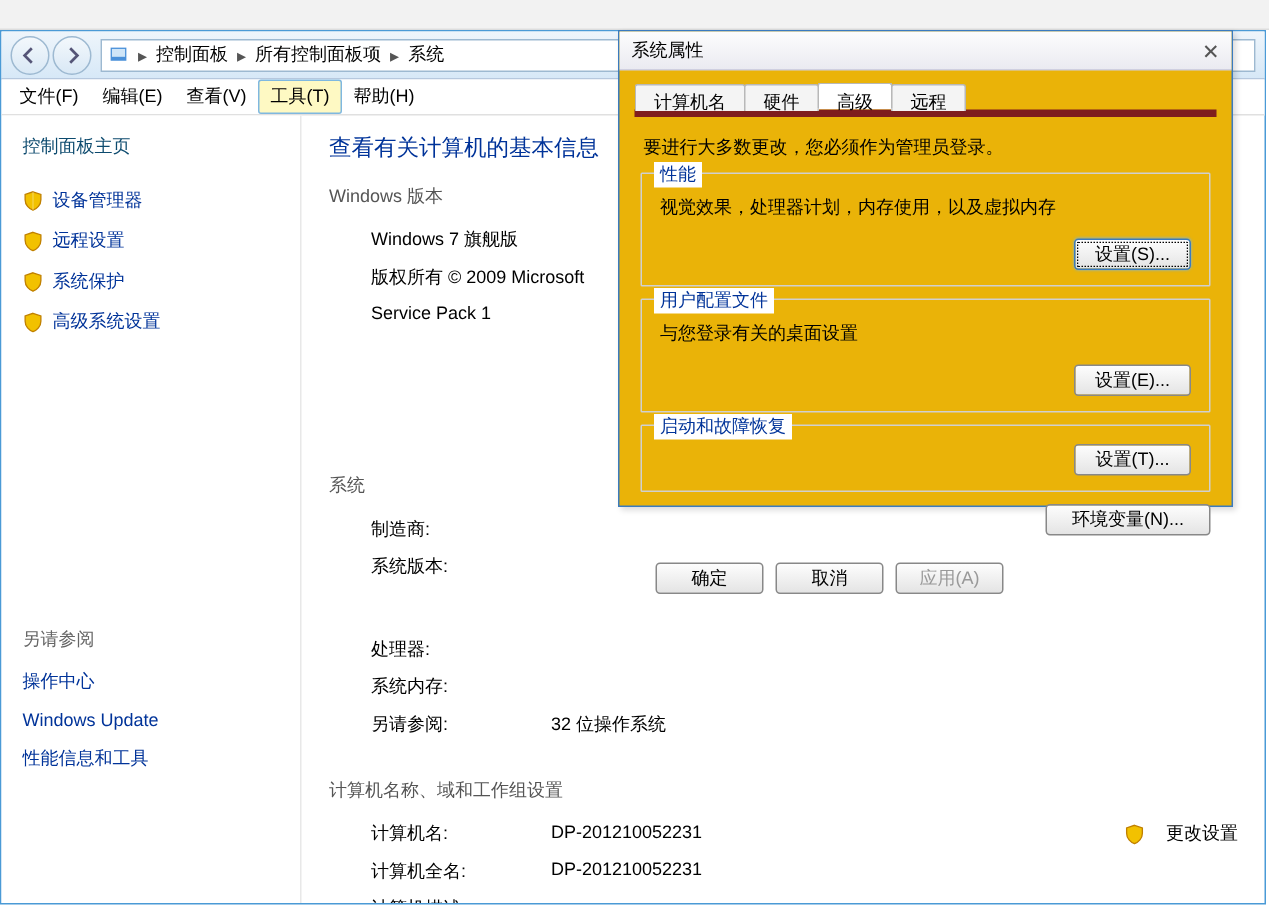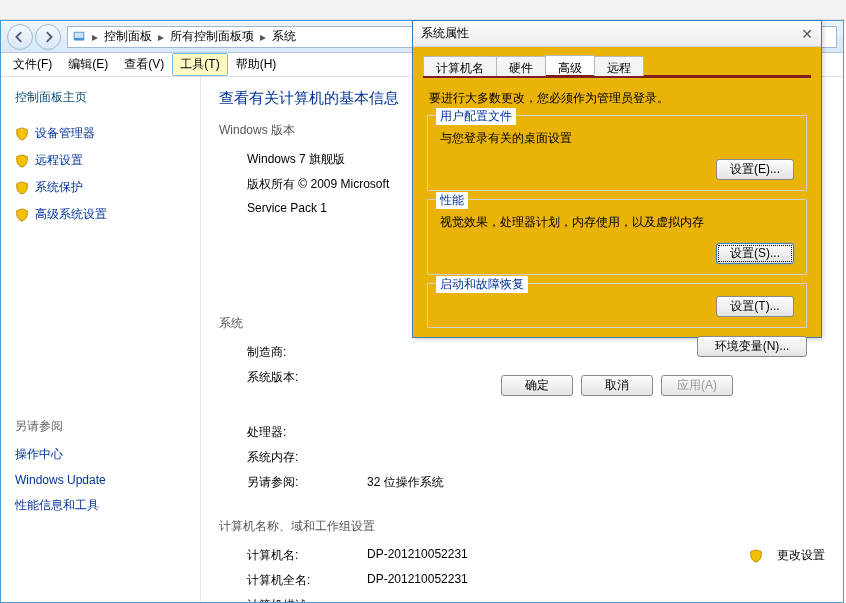--- a/index.html
+++ b/index.html
@@ -29,31 +29,31 @@
   .section-label{color:#555;margin:6px 0 8px}
   .kv{margin-left:28px;padding:4px 0;display:flex}
   .kv .k{width:120px}
   .kv .v{flex:1}
   .changelnk{color:#0066cc;display:flex;align-items:center;gap:14px}
   
   .dialog{position:absolute;left:412px;top:20px;width:410px;height:318px;border:1px solid #3a7bbf;background:#eab308;box-shadow:2px 2px 4px rgba(0,0,0,.15)}
   .dlg-title{height:26px;background:linear-gradient(#fdfdfd,#eaeaf1);border-bottom:1px solid #cfcfe0;display:flex;align-items:center;padding:0 8px;justify-content:space-between}
   .dlg-close{color:#555;font-size:14px}
   .dlg-body{padding:8px 10px 10px}
-  .tabs{display:flex;border-bottom:3px solid #7f1d1d;height:23px;margin-bottom:8px;position:relative}
+  .tabs{display:flex;border-bottom:5px solid #7f1d1d;height:23px;margin-bottom:8px;position:relative}
   .tab{padding:3px 12px;border:1px solid #b8b8b8;border-bottom:none;margin-right:-1px;background:#f4f4f4;position:relative;top:1px;border-radius:2px 2px 0 0}
   .tab.active{background:#fff;top:0;padding-top:4px;border-bottom:1px solid #fff;z-index:1}
   .notice{padding:4px 6px 8px}
   .group{border:1px solid #d0d0d0;padding:10px 12px 10px;margin:0 4px 8px;position:relative;border-radius:1px}
   .group .g-title{position:absolute;left:8px;top:-8px;background:#fff;padding:0 4px;color:#003399}
   .group .desc{color:#000;margin:4px 0 12px}
   .btn{display:inline-block;min-width:78px;height:21px;border:1px solid #888;background:linear-gradient(#fdfdfd,#e4e4e4);border-radius:3px;text-align:center;line-height:19px;cursor:pointer;padding:0 6px}
   .btn.focus{border:1px solid #3a7bbf;outline:1px dotted #000;outline-offset:-3px;box-shadow:0 0 2px #6db3f2}
   .btn-row{text-align:right;margin-top:2px}
-  .dlg-foot{display:flex;justify-content:center;gap:8px;padding:4px 14px 0}
+  .dlg-foot{display:flex;justify-content:flex-start;gap:8px;padding:4px 14px 0}
   .dlg-foot .btn{min-width:72px}
   .link-style{color:#0645ad}
   .ghost-row{position:absolute;top:0;left:0;right:0;height:20px;background:#f2f2f2;border-bottom:1px solid #ddd}
 </style>
 </head>
 <body>
 
 <div class="ghost-row"></div>
 
 <div class="explorer">
@@ -207,29 +207,29 @@
   <div class="dlg-body">
     <div class="tabs">
       <div class="tab">计算机名</div>
       <div class="tab">硬件</div>
       <div class="tab active">高级</div>
       <div class="tab">远程</div>
     </div>
     <div class="notice">要进行大多数更改，您必须作为管理员登录。</div>
 
     <div class="group">
+      <span class="g-title">性能</span>
+      <div class="desc">视觉效果，处理器计划，内存使用，以及虚拟内存</div>
+      <div class="btn-row"><span class="btn focus">设置(S)...</span></div>
+    </div>
+
+    <div class="group">
       <span class="g-title">用户配置文件</span>
       <div class="desc">与您登录有关的桌面设置</div>
       <div class="btn-row"><span class="btn">设置(E)...</span></div>
-    </div>
-
-    <div class="group">
-      <span class="g-title">性能</span>
-      <div class="desc">视觉效果，处理器计划，内存使用，以及虚拟内存</div>
-      <div class="btn-row"><span class="btn focus">设置(S)...</span></div>
     </div>
 
     <div class="group">
       <span class="g-title">启动和故障恢复</span>
       <div class="btn-row"><span class="btn">设置(T)...</span></div>
     </div>
 
     <div class="btn-row" style="margin:4px 4px 12px"><span class="btn" style="min-width:110px">环境变量(N)...</span></div>
 
     <div class="dlg-foot" style="margin-top:14px">

